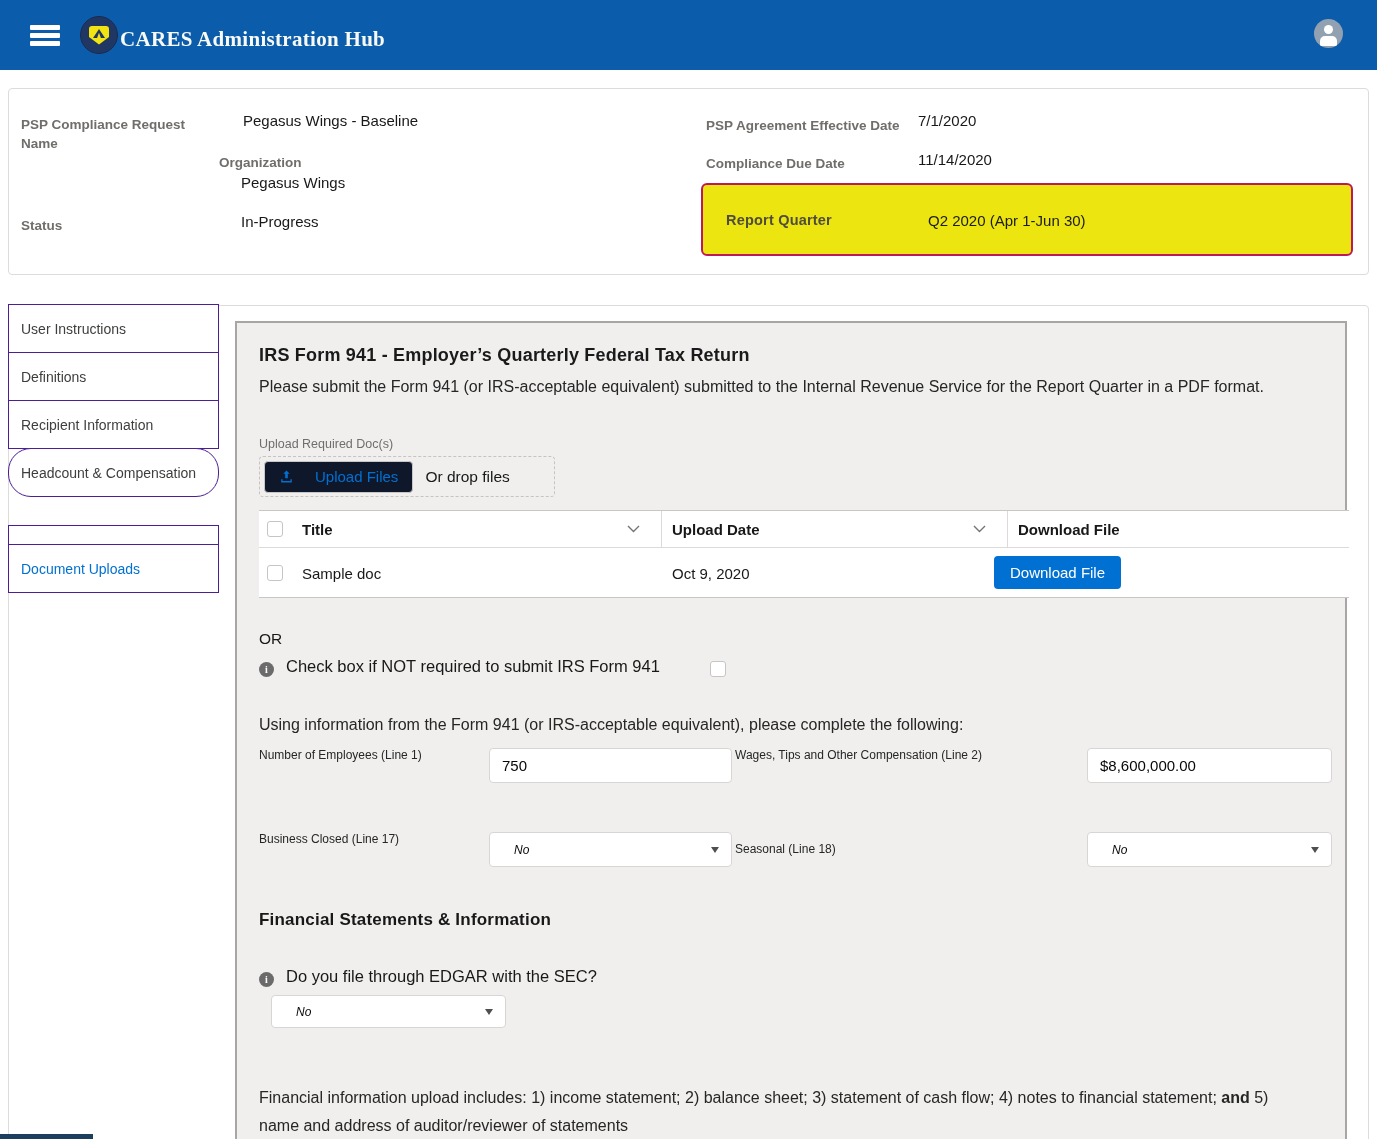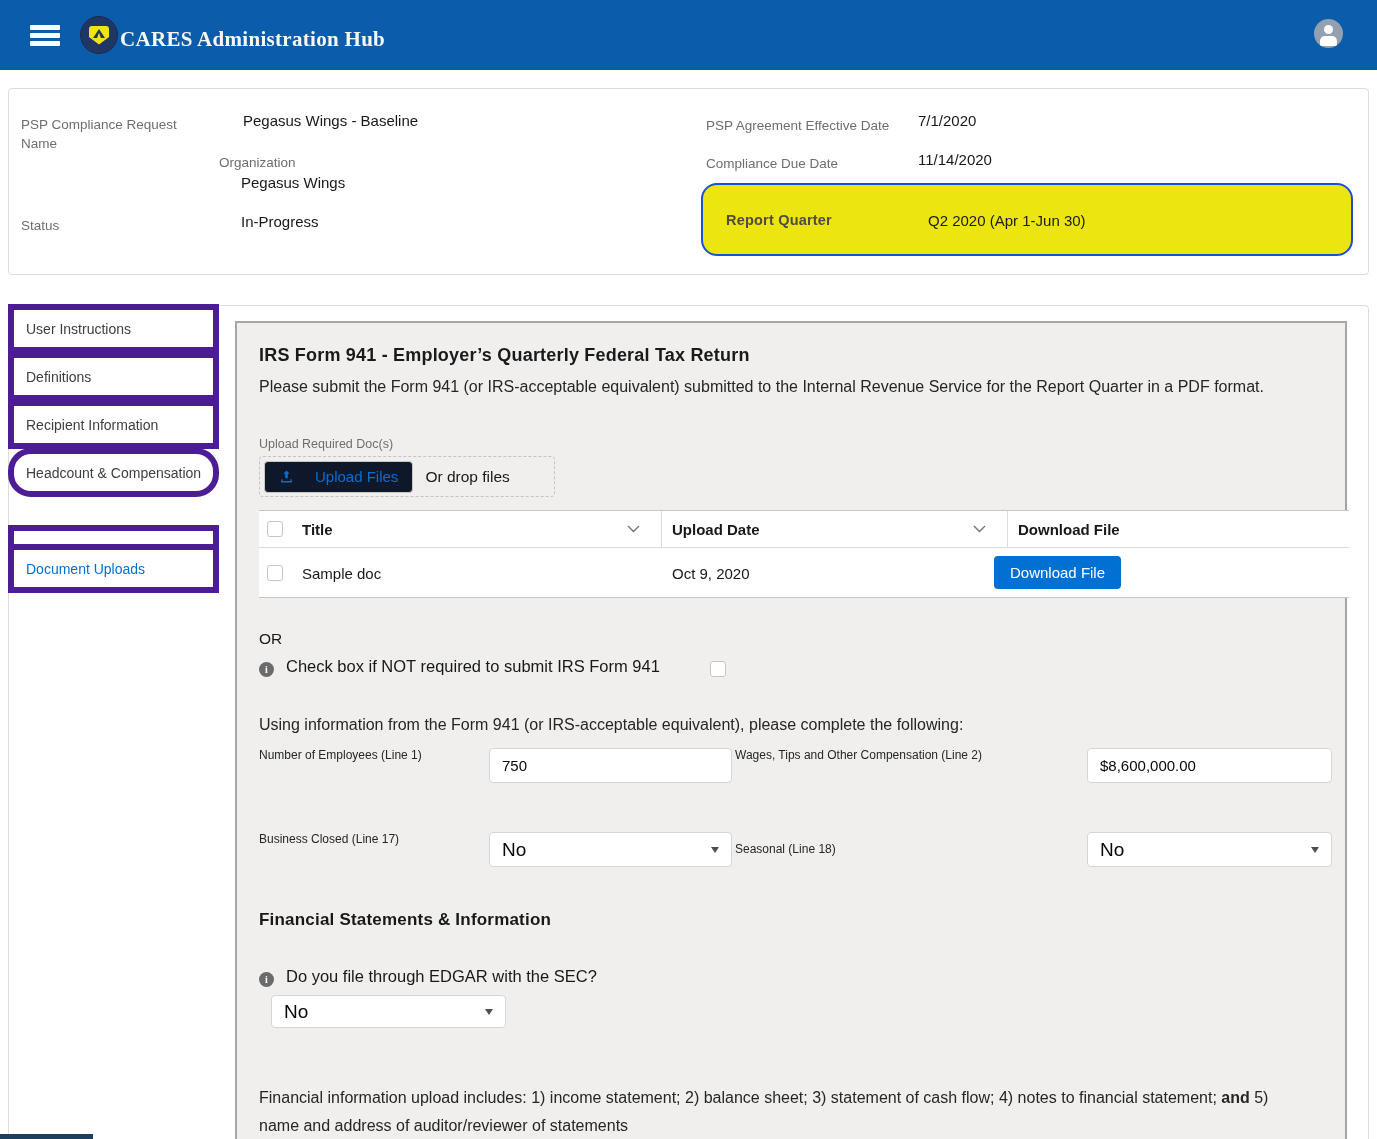--- a/index.html
+++ b/index.html
@@ -24,33 +24,33 @@
         clip-path:polygon(50% 0,100% 100%,66% 100%,50% 42%,34% 100%,0 100%);}
   .app-title{position:absolute;left:120px;top:0;height:78px;display:flex;align-items:center;
         font-family:"Liberation Serif","DejaVu Serif",serif;font-size:21px;font-weight:600;color:#f8f9f4;letter-spacing:.3px;}
   .avatar{position:absolute;left:1314px;top:19px;width:29px;height:29px;border-radius:50%;background:#91a1b2;overflow:hidden;cursor:pointer;}
   .avatar .head{position:absolute;left:10px;top:6px;width:9px;height:9px;border-radius:50%;background:#fff;}
   .avatar .body{position:absolute;left:6px;top:17px;width:17px;height:10px;border-radius:5px 5px 0 0;background:#fff;}
 
   
   .info-card{position:absolute;left:8px;top:88px;width:1361px;height:187px;background:#fff;
         border:1px solid #dcdcdc;border-radius:4px;}
-  .flabel{position:absolute;color:#706e6b;font-size:13.5px;line-height:19px;}
+  .flabel{position:absolute;color:#706e6b;font-size:13.5px;line-height:19px;font-weight:bold;}
   .fvalue{position:absolute;color:#181818;font-size:15px;}
 
   .report-quarter{position:absolute;left:692px;top:94px;width:652px;height:73px;
-        background:var(--highlight-yellow);border:2px solid #1d4ed8;border-radius:16px;text-decoration:underline;}
+        background:var(--highlight-yellow);border:2px solid #be185d;border-radius:6px;text-decoration:underline;}
   .rq-label{position:absolute;left:23px;top:50%;transform:translateY(-50%);
         font-size:14.5px;font-weight:700;color:#4f4c3d;letter-spacing:.2px;}
   .rq-value{position:absolute;left:225px;top:50%;transform:translateY(-50%);font-size:15px;color:#1c1c1c;}
 
   
   .outer-card{position:absolute;left:8px;top:305px;width:1361px;height:840px;background:#fff;
         border:1px solid #dedcda;border-radius:4px;}
-  .nav-item{position:absolute;left:8px;width:211px;height:49px;background:#fff;border:6px solid #4c1d95;
+  .nav-item{position:absolute;left:8px;width:211px;height:49px;background:#fff;border:1px solid #4c1d95;
         display:flex;align-items:center;padding-left:12px;font-size:14px;color:#3e3e3c;cursor:pointer;}
   .nav-item.active{color:var(--accent-blue);}
 
   
   .main-panel{position:absolute;left:235px;top:321px;width:1112px;height:830px;
         background:var(--panel-gray);border:2px solid #a8a6a4;}
   .mp{position:absolute;}
   .h-main{font-size:18px;font-weight:600;color:#1a1a1a;letter-spacing:.2px;}
   .p-body{font-size:16px;line-height:28px;color:#262626;}
   .small-gray{font-size:12.5px;color:#706e6b;}
@@ -76,21 +76,21 @@
         border:none;border-radius:4px;color:#fff;font-size:15px;font-family:inherit;cursor:pointer;}
 
   
   .info-icon{display:inline-flex;width:15px;height:15px;border-radius:50%;background:#6b6b6b;color:#fff;
         align-items:center;justify-content:center;font-size:10px;font-weight:700;font-family:"Liberation Serif",serif;cursor:pointer;flex:none;}
 
   
   .text-input{position:absolute;height:35px;background:#fff;border:1px solid #d8d6d4;border-radius:4px;
         padding:0 12px;font-size:15px;color:#080707;font-family:inherit;}
   .select{position:absolute;height:35px;background:#fff;border:1px solid #d8d6d4;border-radius:4px;cursor:pointer;}
-  .select .val{position:absolute;left:12px;top:50%;transform:translateY(-50%);font-size:19px;color:#080707;}
+  .select .val{position:absolute;left:24px;top:50%;transform:translateY(-50%);font-size:12px;color:#080707;font-style:italic;}
   .select .tri{position:absolute;right:12px;top:50%;margin-top:-3px;width:0;height:0;
         border-left:4.5px solid transparent;border-right:4.5px solid transparent;border-top:6px solid #514f4d;}
 
   .field-label{font-size:12px;line-height:28px;color:#262626;}
   .h-sub{font-size:17px;font-weight:700;color:#181818;letter-spacing:.2px;}
   .icon-row{display:flex;align-items:flex-start;gap:12px;}
   .icon-row .info-icon{margin-top:5px;}
   .icon-row .txt{font-size:16.5px;color:#181818;}
 
   .bottom-strip{position:absolute;left:0;top:1134px;width:93px;height:5px;background:#1d3f5e;}

